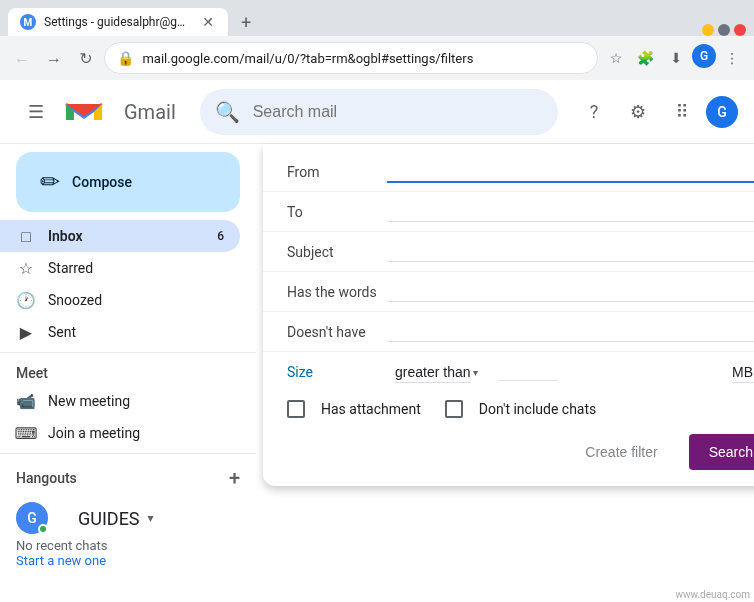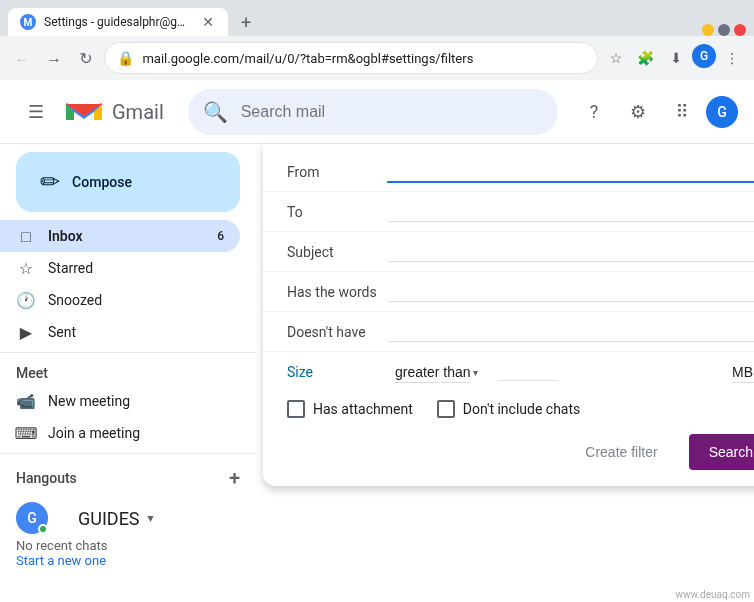--- a/index.html
+++ b/index.html
@@ -22,21 +22,21 @@
     .address-text { font-size: 13px; color: #202124; flex: 1; }
     .browser-actions { display: flex; gap: 2px; }
     .browser-action-btn { width: 28px; height: 28px; border-radius: 50%; display: flex; align-items: center; justify-content: center; color: #5f6368; font-size: 14px; cursor: pointer; }
     .profile-circle { width: 24px; height: 24px; border-radius: 50%; background: #1a73e8; color: white; font-size: 12px; font-weight: 500; display: flex; align-items: center; justify-content: center; }
 
     
     .gmail-app { background: #fff; width: 754px; height: 522px; display: flex; flex-direction: column; }
 
     .gmail-header { display: flex; align-items: center; padding: 8px 16px; gap: 8px; border-bottom: 1px solid #e8eaed; height: 64px; position: relative; }
     .hamburger { width: 40px; height: 40px; display: flex; align-items: center; justify-content: center; border-radius: 50%; cursor: pointer; color: #5f6368; font-size: 18px; }
-    .gmail-logo { display: flex; align-items: center; gap: 8px; margin-right: 16px; }
+    .gmail-logo { display: flex; align-items: center; gap: 20px; margin-right: 16px; }
     .gmail-wordmark { font-size: 20px; color: #5f6368; font-weight: 400; }
     .search-bar { flex: 1; background: #eaf1fb; border-radius: 24px; display: flex; align-items: center; padding: 0 16px; height: 46px; gap: 12px; max-width: 700px; }
     .search-bar-icon { color: #5f6368; font-size: 20px; }
     .search-bar-input { flex: 1; border: none; background: transparent; font-size: 16px; color: #202124; outline: none; }
     .header-actions { display: flex; align-items: center; gap: 4px; margin-left: 8px; }
     .header-action-btn { width: 40px; height: 40px; border-radius: 50%; display: flex; align-items: center; justify-content: center; color: #5f6368; font-size: 18px; cursor: pointer; }
     .user-avatar { width: 32px; height: 32px; border-radius: 50%; background: #1a73e8; color: white; font-size: 14px; font-weight: 500; display: flex; align-items: center; justify-content: center; cursor: pointer; }
 
     .gmail-body { display: flex; flex: 1; overflow: hidden; }
 
@@ -80,21 +80,21 @@
     .search-input::placeholder { color: #b0b0b0; }
     .size-row { display: flex; align-items: center; padding: 4px 24px; min-height: 40px; gap: 8px; }
     .size-label { width: 100px; font-size: 14px; color: #0369a1; flex-shrink: 0; }
     .size-select { border: none; border-bottom: 1px solid #dadce0; font-size: 14px; color: #202124; background: transparent; outline: none; cursor: pointer; padding: 2px 0; appearance: none; -webkit-appearance: none; }
     .size-select-wrapper { position: relative; display: flex; align-items: center; }
     .size-select-wrapper::after { content: '▾'; font-size: 10px; color: #5f6368; margin-left: 2px; }
     .size-unit-wrapper { position: relative; display: flex; align-items: center; margin-left: auto; }
     .size-unit-wrapper::after { content: '▾'; font-size: 10px; color: #5f6368; margin-left: 2px; }
     .size-unit { border: none; border-bottom: 1px solid #dadce0; font-size: 14px; color: #202124; background: transparent; outline: none; cursor: pointer; padding: 2px 0; appearance: none; margin-left: 10px; -webkit-appearance: none; }
     .checkbox-row { display: flex; align-items: center; padding: 8px 24px; gap: 24px; }
-    .checkbox-item { display: flex; align-items: center; gap: 8px; cursor: pointer; }
+    .checkbox-item { display: flex; align-items: center; gap: 16px; cursor: pointer; }
     .checkbox-box { width: 18px; height: 18px; border: 2px solid #5f6368; border-radius: 2px; display: flex; align-items: center; justify-content: center; flex-shrink: 0; }
     .checkbox-label { font-size: 14px; color: #202124; }
     .action-row { display: flex; align-items: center; justify-content: flex-end; padding: 8px 24px 0; gap: 23px; }
     .create-filter-btn { font-size: 14px; color: #80868b; cursor: pointer; background: none; border: none; padding: 8px; }
     .search-btn { background: #701a75; color: white; border: none; border-radius: 4px; padding: 10px 20px; font-size: 14px; font-weight: 500; cursor: pointer; }
 
     .watermark { position: absolute; bottom: 0; right: 0; font-size: 10px; color: #aaa; padding: 2px 4px; }
   </style>
 </head>
 <body>

